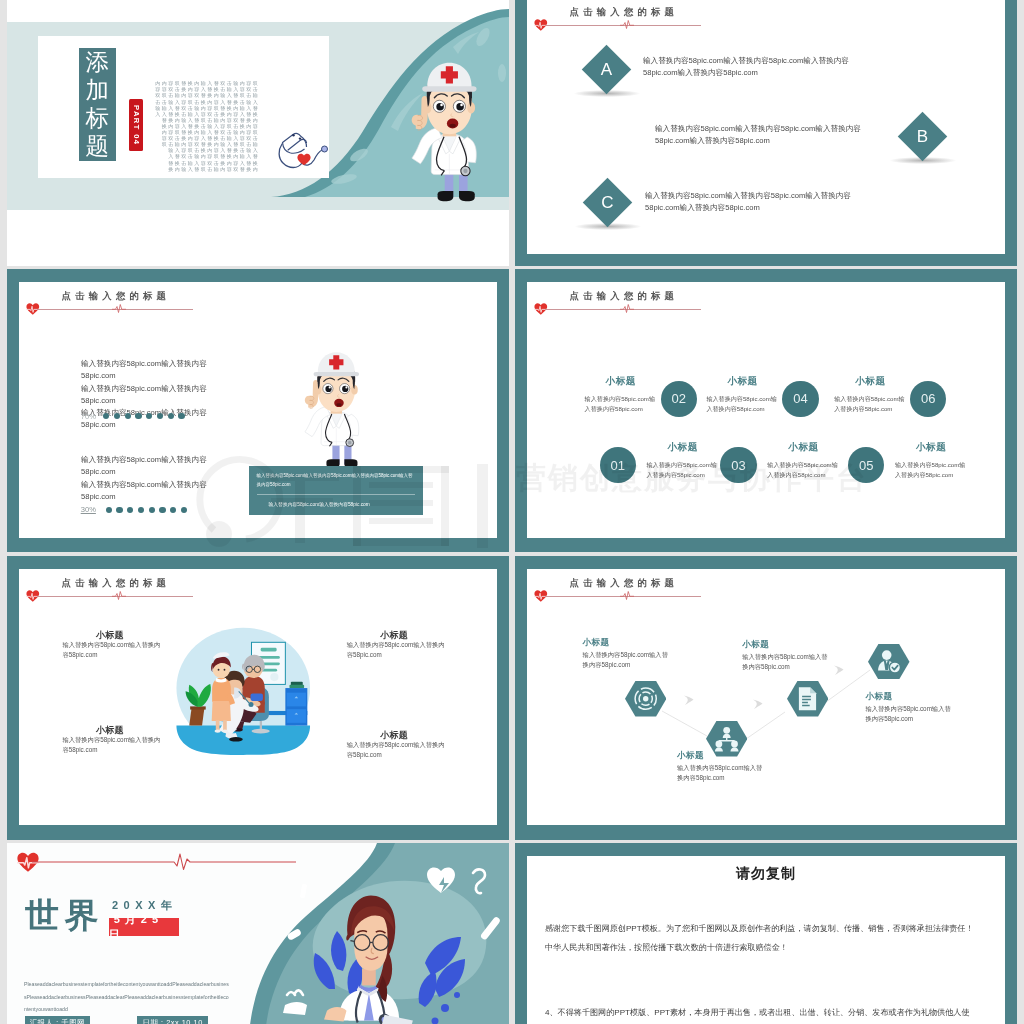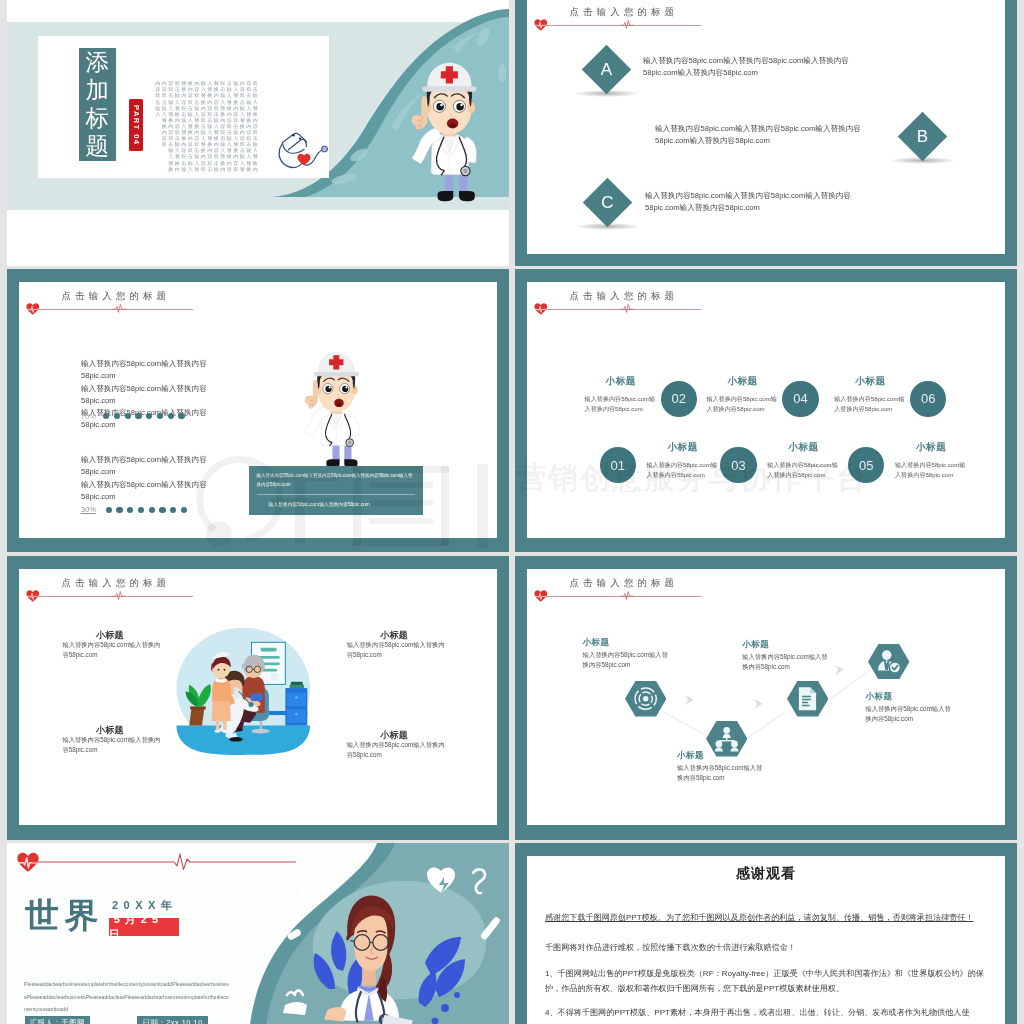--- a/index.html
+++ b/index.html
@@ -8,21 +8,21 @@
   #page{position:relative;width:1024px;height:1024px;overflow:hidden;background:#e4e4e4;}
   .panel{position:absolute;overflow:hidden;background:#4d8289;}
   .slide{position:absolute;background:#ffffff;overflow:hidden;}
 
   
   .hd{position:absolute;left:8px;top:8px;width:360px;height:26px;}
   .hd .heart{position:absolute;left:-1px;top:13.4px;}
   .hd .hline{position:absolute;left:10px;top:19px;width:155.8px;height:1px;background:#cc9699;}
   .hd .hbeat{position:absolute;left:85px;top:13.6px;}
   .hd .htxt{position:absolute;left:34.6px;top:0.3px;color:#555;letter-spacing:4.2px;
-            white-space:nowrap;font-size:9.4px;font-weight:normal;}
+            white-space:nowrap;font-size:9.4px;font-weight:bold;}
 
   .wm{position:absolute;pointer-events:none;}
   .wm-layer{left:170px;top:448px;width:620px;height:110px;z-index:50;}
   .wm-t1{position:absolute;left:346px;top:14px;font-size:30px;line-height:32px;letter-spacing:2px;
          color:rgba(0,0,0,.055);white-space:nowrap;font-weight:bold;}
   .wm-t2{position:absolute;left:346px;top:57px;font-size:30px;line-height:32px;letter-spacing:2px;
          color:rgba(0,0,0,.055);white-space:nowrap;font-weight:bold;}
 
   
   .p1{left:7px;  top:-59px; width:502px; height:325px; background:#ffffff;}
@@ -125,21 +125,21 @@
           font-size:7.4px;display:flex;align-items:center;justify-content:center;letter-spacing:.5px;}
   .s7-art{position:absolute;right:0;top:0;width:280px;height:192px;}
 
   
   .p8 .slide{height:192px;top:13px;}
   .s8-title{position:absolute;left:0;top:9px;width:478px;text-align:center;
             font-size:14px;font-weight:bold;color:#222;letter-spacing:1px;}
   .s8-sub{position:absolute;left:0;top:37px;width:478px;text-align:center;
           font-size:12px;font-weight:bold;color:#222;letter-spacing:.3px;}
   .s8-p{position:absolute;left:18px;width:440px;font-size:8.1px;color:#3c3c3c;line-height:1.85;}
-  .p-a{top:55px;text-decoration:underline;} .p-b{top:85px;} .p-c{top:111px;} .p-d{top:150px;}
+  .p-a{top:66px;} .p-b{top:85px;} .p-c{top:111px;} .p-d{top:150px;}
 
   .s2-rA{left:55px;top:47px;}   .s2-rA .s2-txt{left:61px;top:10px;}
   .s2-rB{left:371px;top:114px;} .s2-rB .s2-txt{left:-243px;top:11px;}
   .s2-rC{left:56px;top:180px;}  .s2-rC .s2-txt{left:62px;top:12px;}
 </style>
 </head>
 <body>
 
 <div id="page">
 
@@ -761,21 +761,20 @@
       <path d="M196 276 l58 12 l-6 22 l-58 -12 z" fill="#e6eaf0"></path>
       <path d="M78 268 c12 -10 30 -10 40 0 l-6 22 l-40 -4 z" fill="#f5c9a8"></path>
     </g>
   </g>
 </svg></div>
     </div>
   </div>
 
   <div class="panel p8">
     <div class="slide s8">
-      <div class="s8-title">感谢观看</div>
+      <div class="s8-title">请勿复制</div>
       <div class="s8-p p-a">感谢您下载千图网原创PPT模板。为了您和千图网以及原创作者的利益，请勿复制、传播、销售，否则将承担法律责任！</div>
-      <div class="s8-p p-b">千图网将对作品进行维权，按照传播下载次数的十倍进行索取赔偿金！</div>
-      <div class="s8-p p-c">1、千图网网站出售的PPT模版是免版税类（RF：Royalty-free）正版受《中华人民共和国著作法》和《世界版权公约》的保护，作品的所有权、版权和著作权归千图网所有，您下载的是PPT模版素材使用权。</div>
+      <div class="s8-p p-b">中华人民共和国著作法，按照传播下载次数的十倍进行索取赔偿金！</div>
       <div class="s8-p p-d">4、不得将千图网的PPT模版、PPT素材，本身用于再出售，或者出租、出借、转让、分销、发布或者作为礼物供他人使</div>
     </div>
   </div>
 
 </div>
 
 </body></html>

